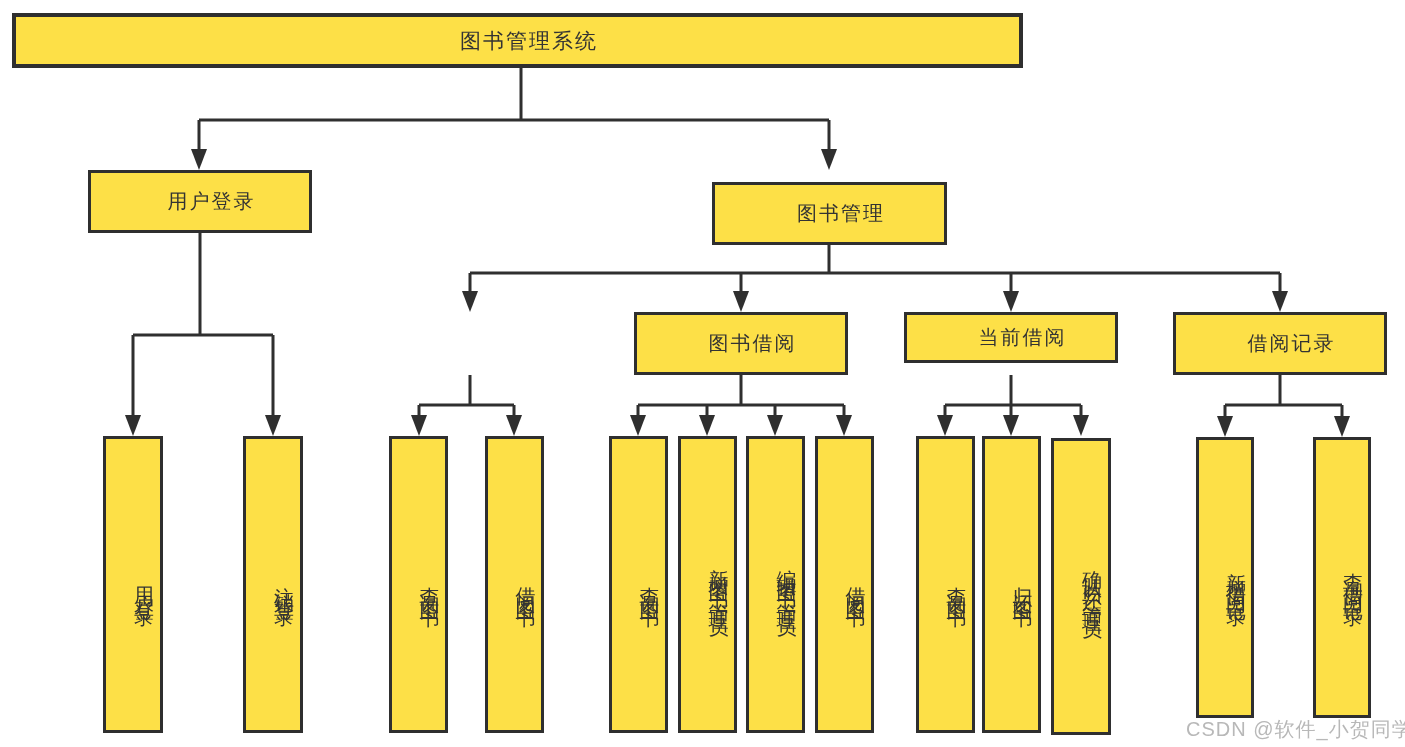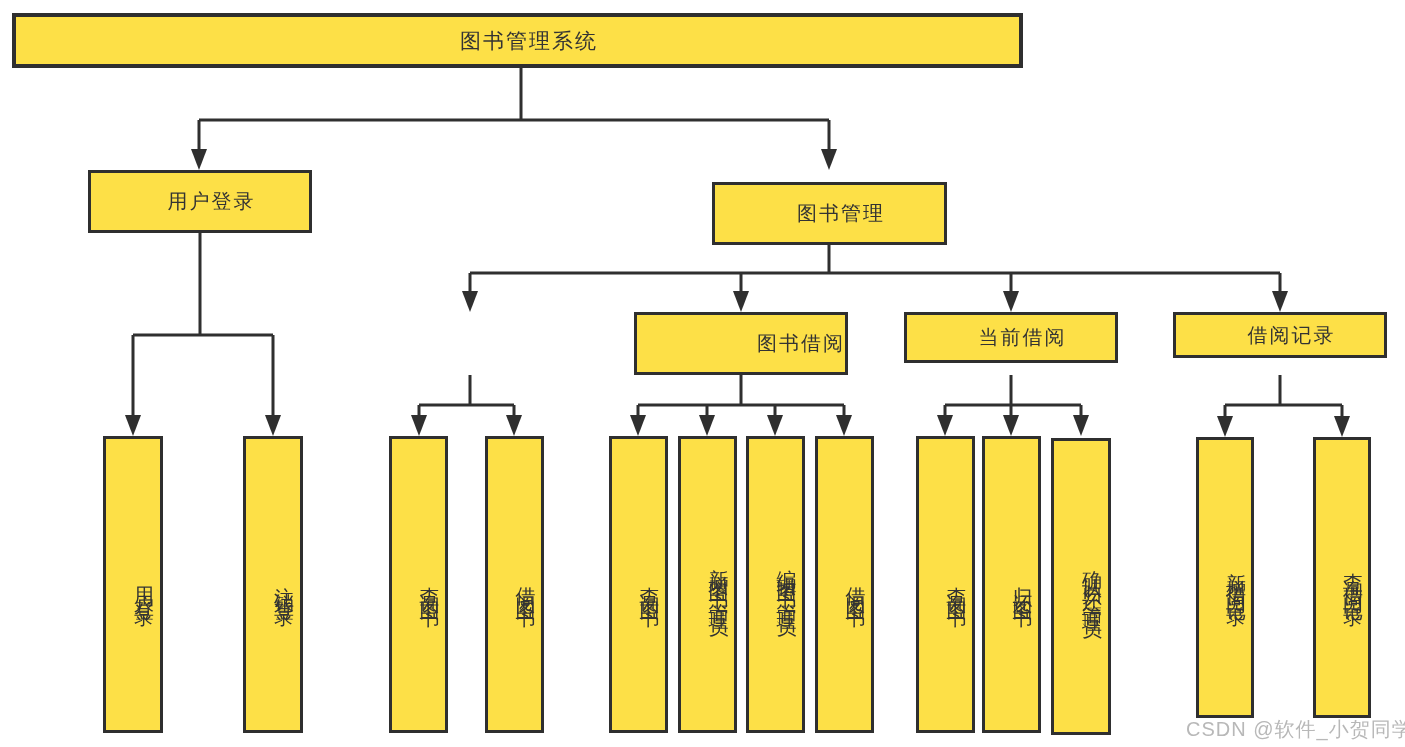--- a/index.html
+++ b/index.html
@@ -106,27 +106,27 @@
     <span>图书管理系统</span>
   </div>
 
   <div class="box" style="left:88px; top:170px; width:224px; height:63px;">
     <span>用户登录</span>
   </div>
   <div class="box" style="left:712px; top:170px; width:235px; height:63px;margin-top:12px;">
     <span>图书管理</span>
   </div>
 
-  <div class="box" style="left:634px; top:312px; width:214px; height:63px;justify-content:flex-end;">
+  <div class="box" style="left:634px; top:312px; width:214px; height:63px;">
     <span>图书借阅</span>
   </div>
   <div class="box" style="left:904px; top:312px; width:214px; height:51px;">
     <span>当前借阅</span>
   </div>
-  <div class="box" style="left:1173px; top:312px; width:214px; height:46px;">
+  <div class="box" style="left:1173px; top:312px; width:214px; height:63px;">
     <span>借阅记录</span>
   </div>
 
   <div class="box" style="left:103px; top:436px; width:60px; height:297px;">
     <span class="vlabel">用户登录</span>
   </div>
   <div class="box" style="left:243px; top:436px; width:60px; height:297px;">
     <span class="vlabel">注销登录</span>
   </div>
 

